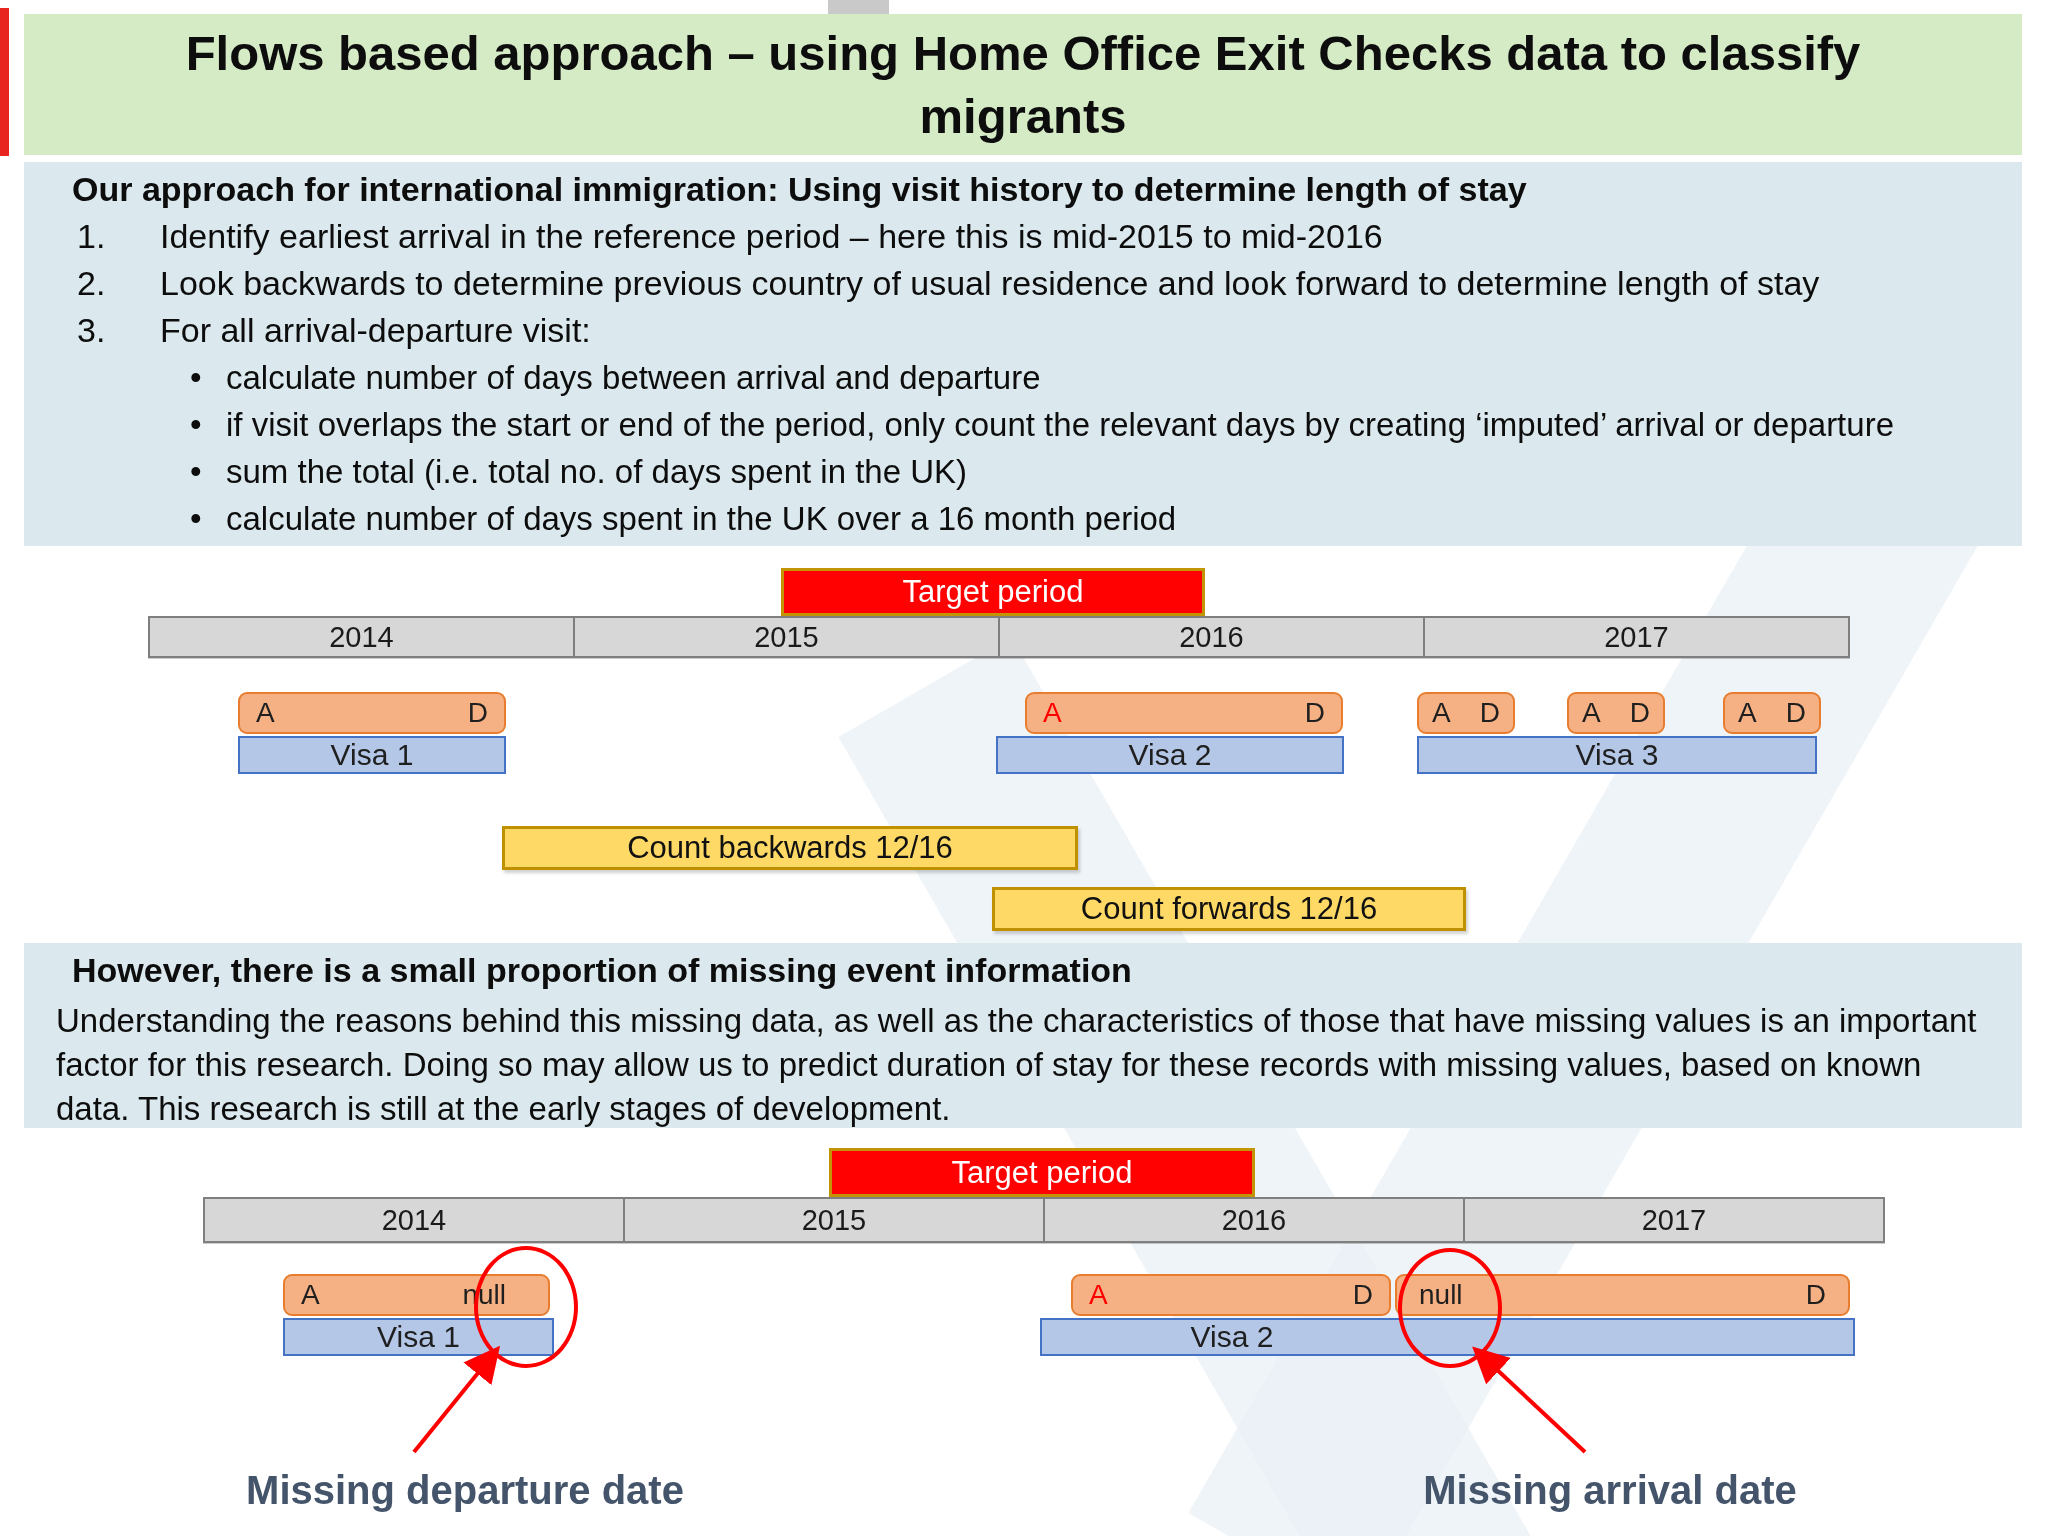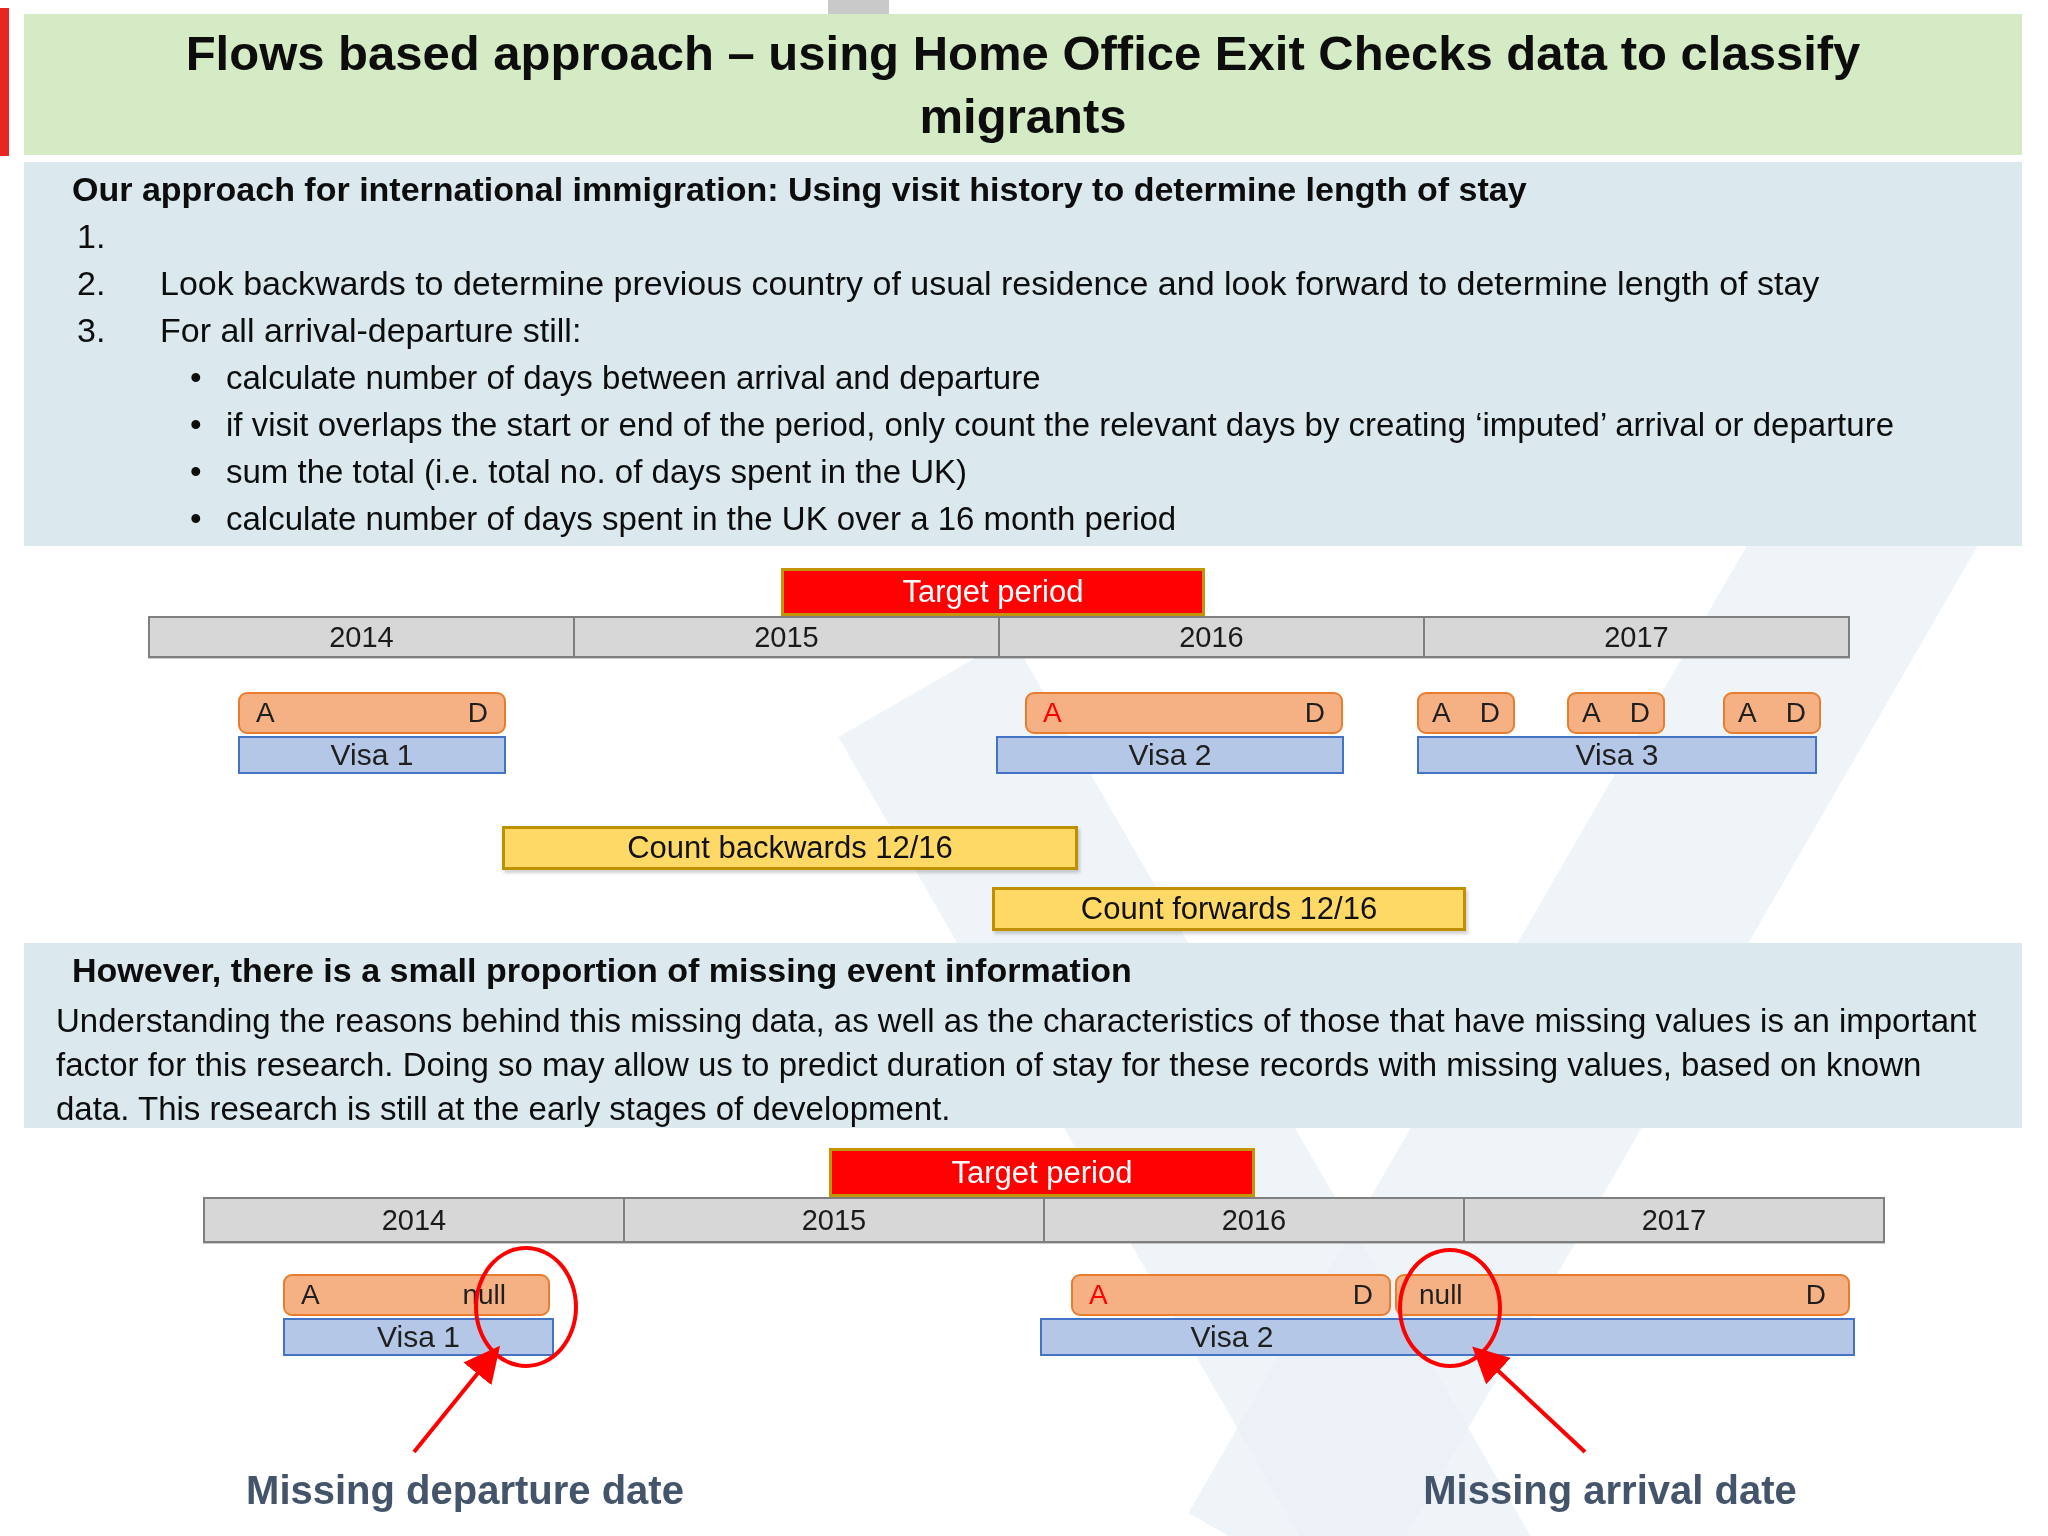--- a/index.html
+++ b/index.html
@@ -82,24 +82,25 @@
   <div class="layer" id="left-red-mark"></div>
   <div class="layer" id="top-notch"></div>
 
   <div class="layer" id="title-banner">
     <div class="t">Flows based approach – using Home Office Exit Checks data to classify migrants</div>
   </div>
 
   <div class="layer panel" id="approach-panel">
     <div class="abs h1" style="left:18px;top:8px;">Our approach for international immigration: Using visit history to determine length of stay</div>
     <div class="abs body-t" style="left:23px;top:55px;">1.</div>
+    <div class="abs body-t" style="left:106px;top:55px;">Identify earliest arrival in the reference period – here this is mid-2015 to mid-2016</div>
     <div class="abs body-t" style="left:23px;top:102px;">2.</div>
     <div class="abs body-t" style="left:106px;top:102px;">Look backwards to determine previous country of usual residence and look forward to determine length of stay</div>
     <div class="abs body-t" style="left:23px;top:149px;">3.</div>
-    <div class="abs body-t" style="left:106px;top:149px;">For all arrival-departure still:</div>
+    <div class="abs body-t" style="left:106px;top:149px;">For all arrival-departure visit:</div>
     <div class="abs bullet-t dot" style="left:136px;top:197px;"></div>
     <div class="abs bullet-t" style="left:172px;top:197px;">calculate number of days between arrival and departure</div>
     <div class="abs bullet-t dot" style="left:136px;top:244px;"></div>
     <div class="abs bullet-t" style="left:172px;top:244px;">if visit overlaps the start or end of the period, only count the relevant days by creating ‘imputed’ arrival or departure</div>
     <div class="abs bullet-t dot" style="left:136px;top:291px;"></div>
     <div class="abs bullet-t" style="left:172px;top:291px;">sum the total (i.e. total no. of days spent in the UK)</div>
     <div class="abs bullet-t dot" style="left:136px;top:338px;"></div>
     <div class="abs bullet-t" style="left:172px;top:338px;">calculate number of days spent in the UK over a 16 month period</div>
   </div>
 

